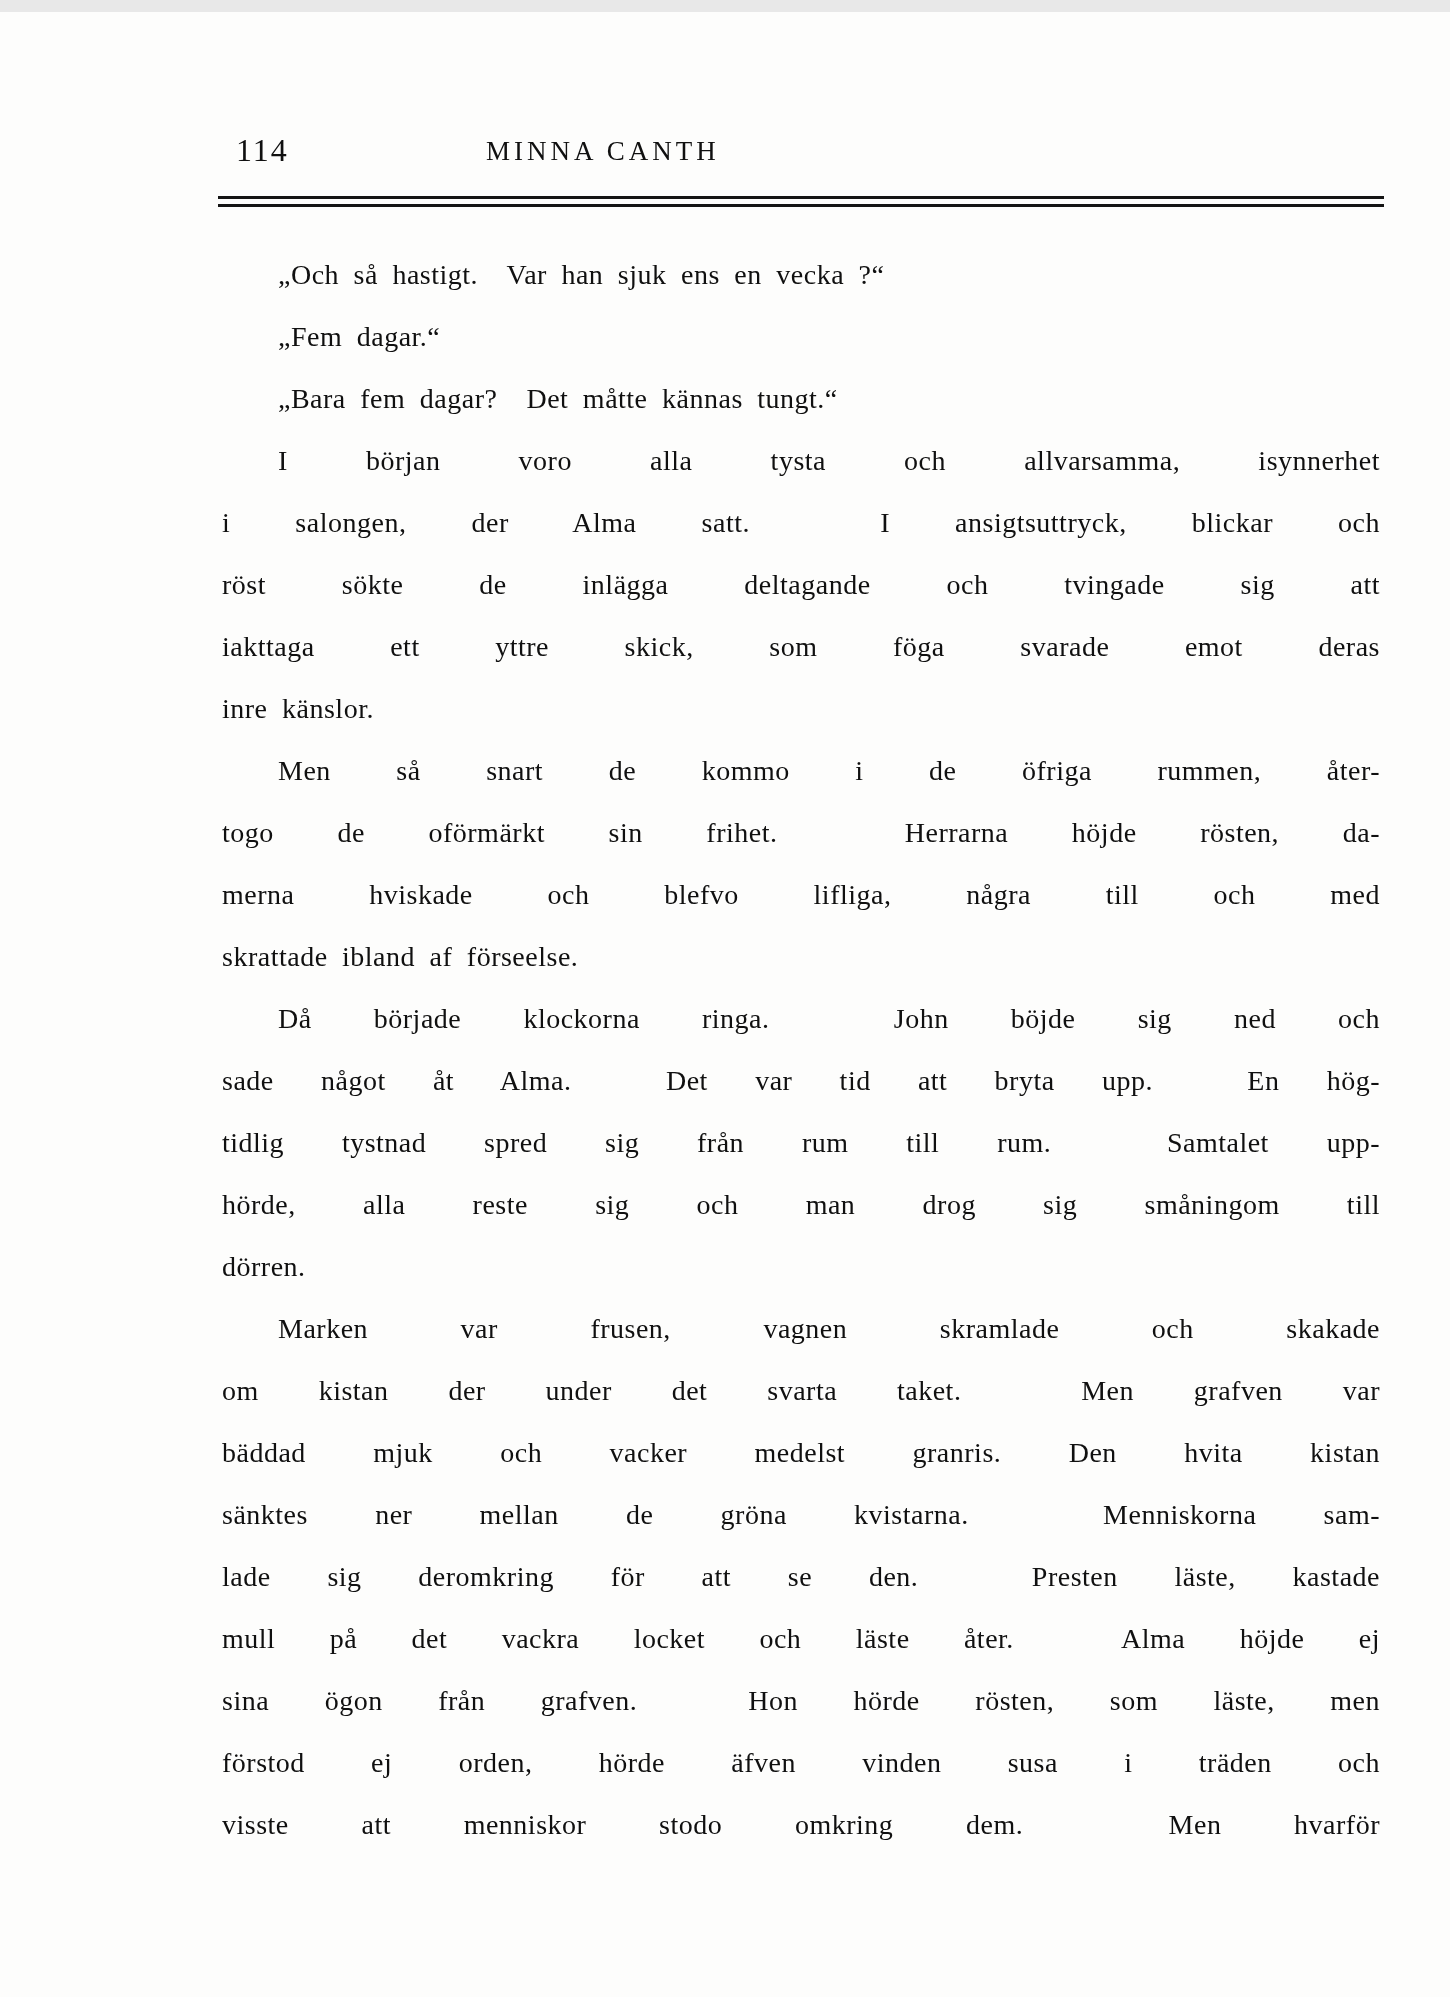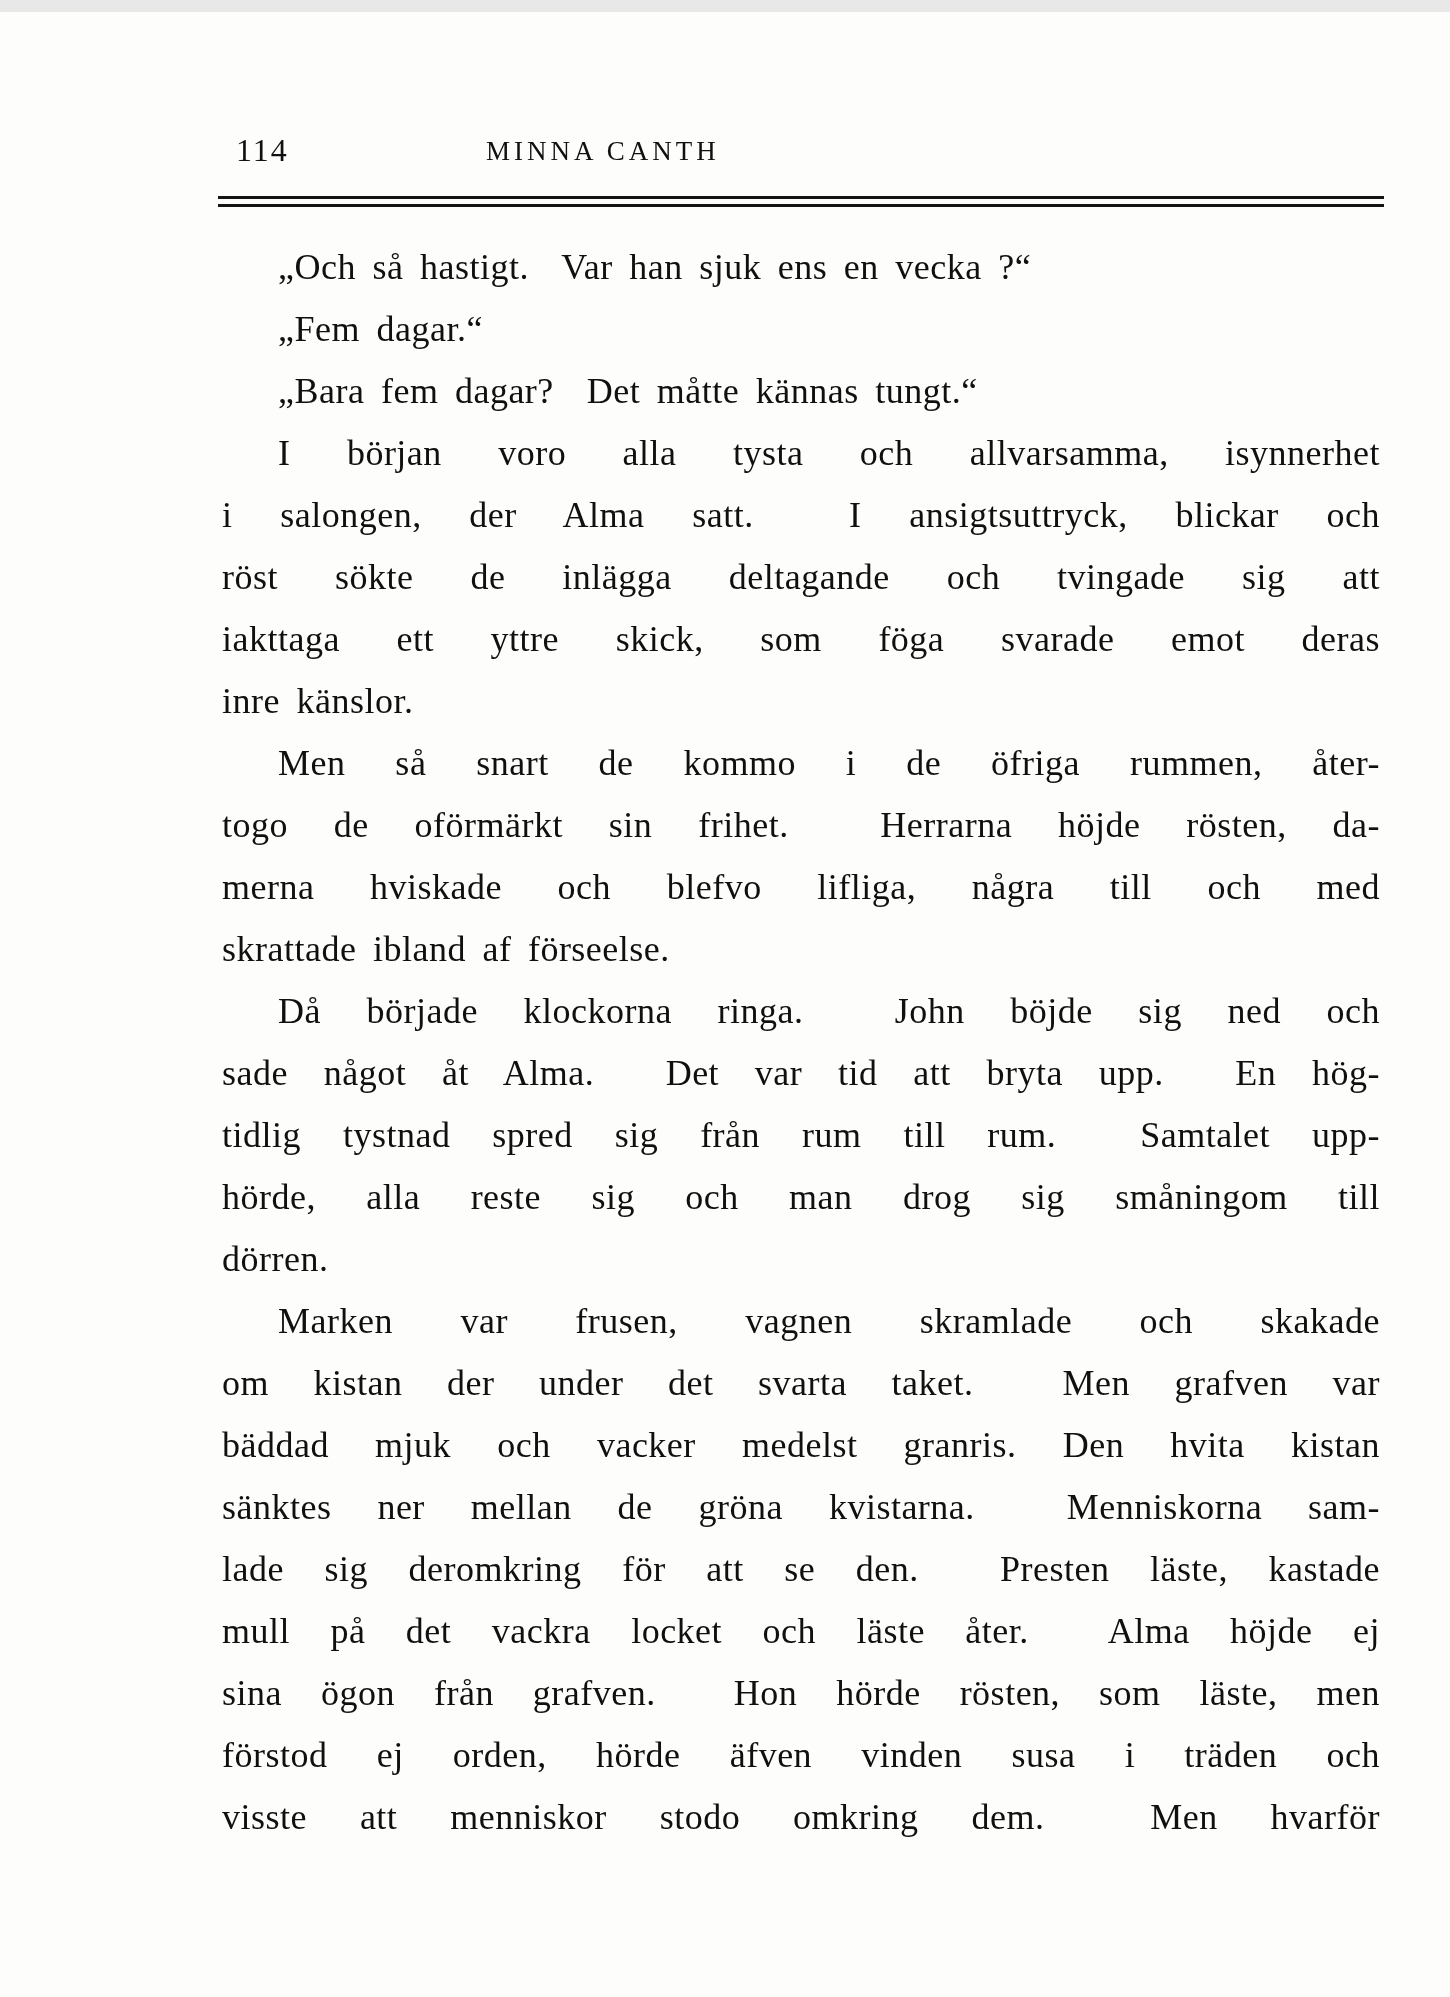--- a/index.html
+++ b/index.html
@@ -29,23 +29,23 @@
   }
   .rule {
     position:absolute;
     left:218px; top:184px;
     width:1166px; height:5px;
     border-top:3px solid #141414;
     border-bottom:3px solid #141414;
   }
   .textblock {
     position:absolute;
-    left:222px; top:224px;
+    left:222px; top:232px;
     width:1158px;
-    font-size:36px;
+    font-size:28px;
     line-height:62px;
     letter-spacing:0.5px;
     white-space:pre-wrap;
   }
   .line {
     text-align:justify;
     text-align-last:justify;
     word-spacing:2px;
     height:62px;
     overflow:visible;

